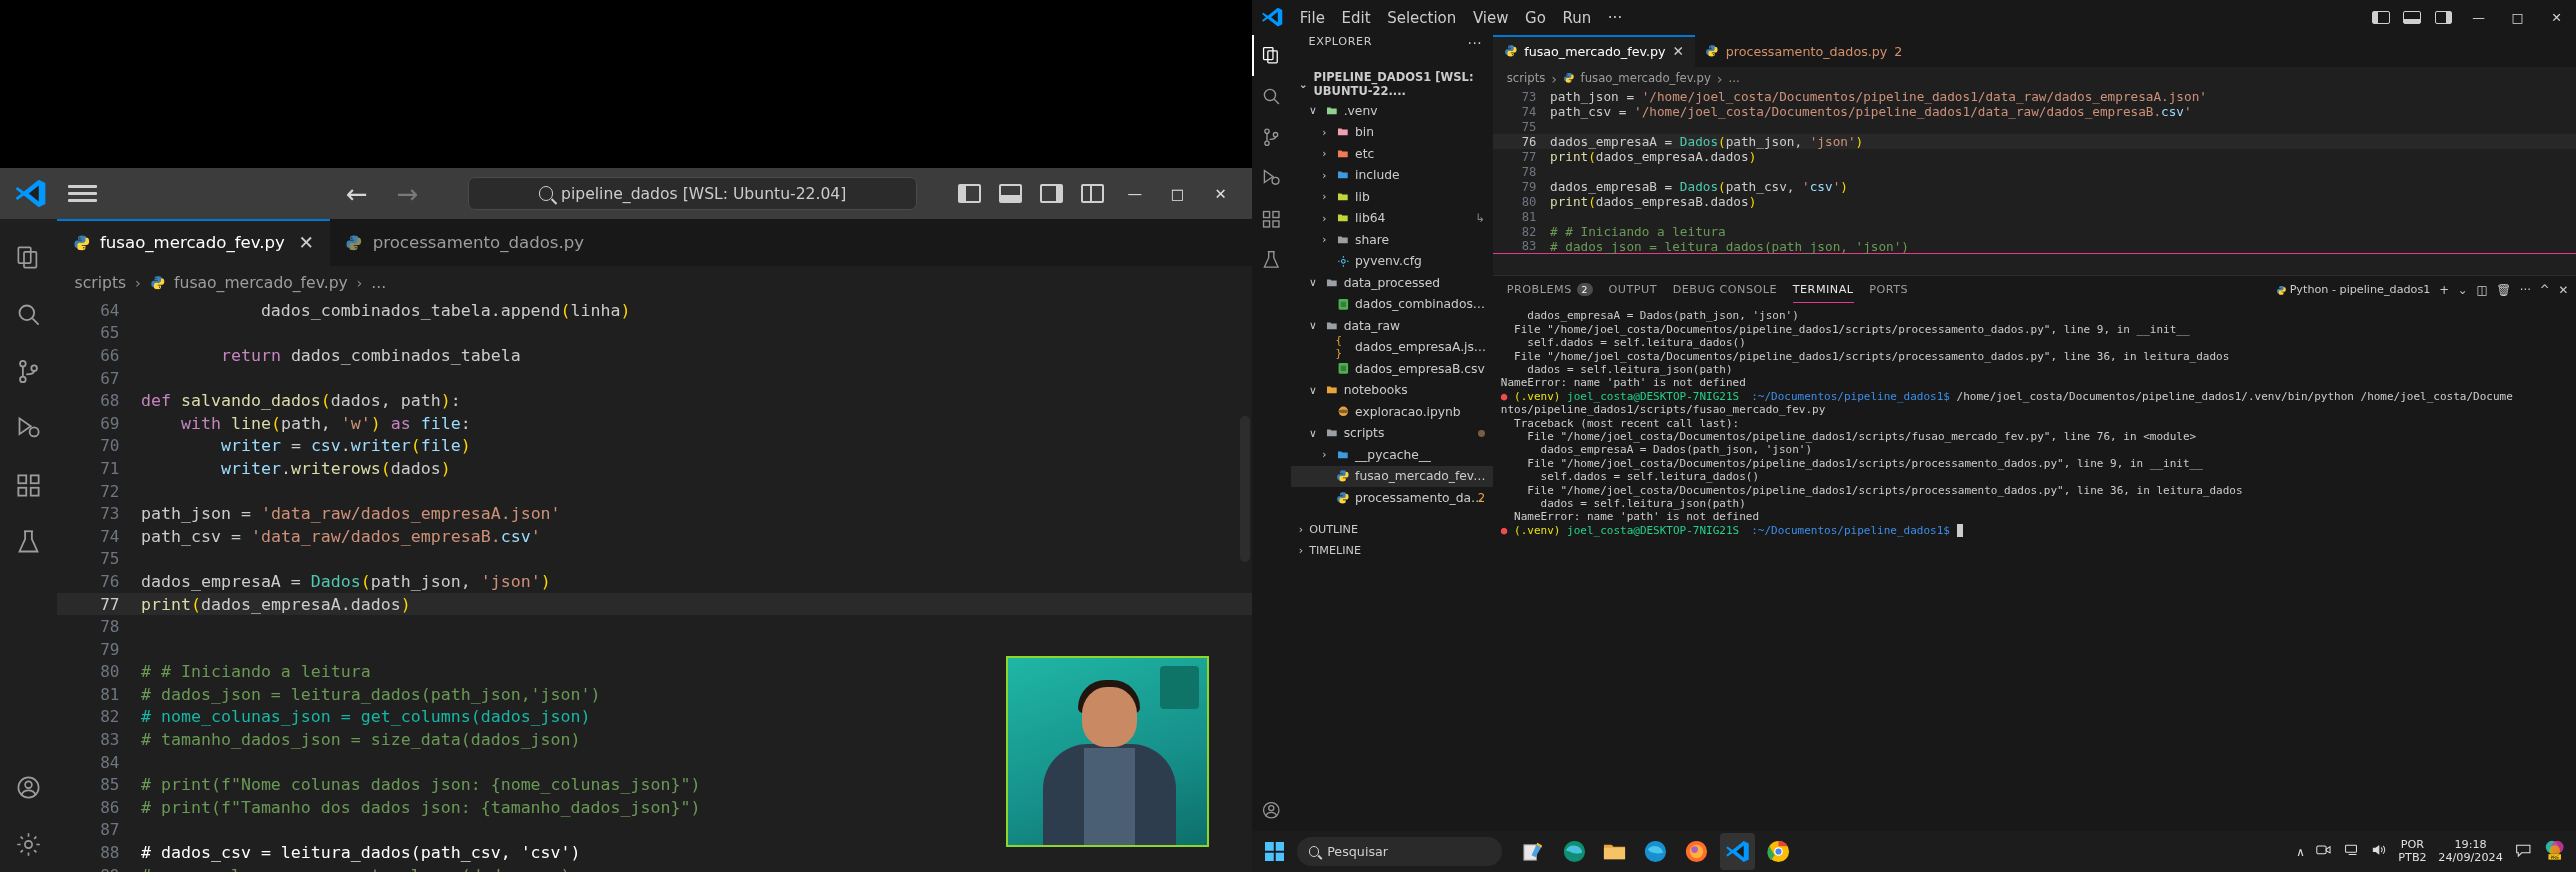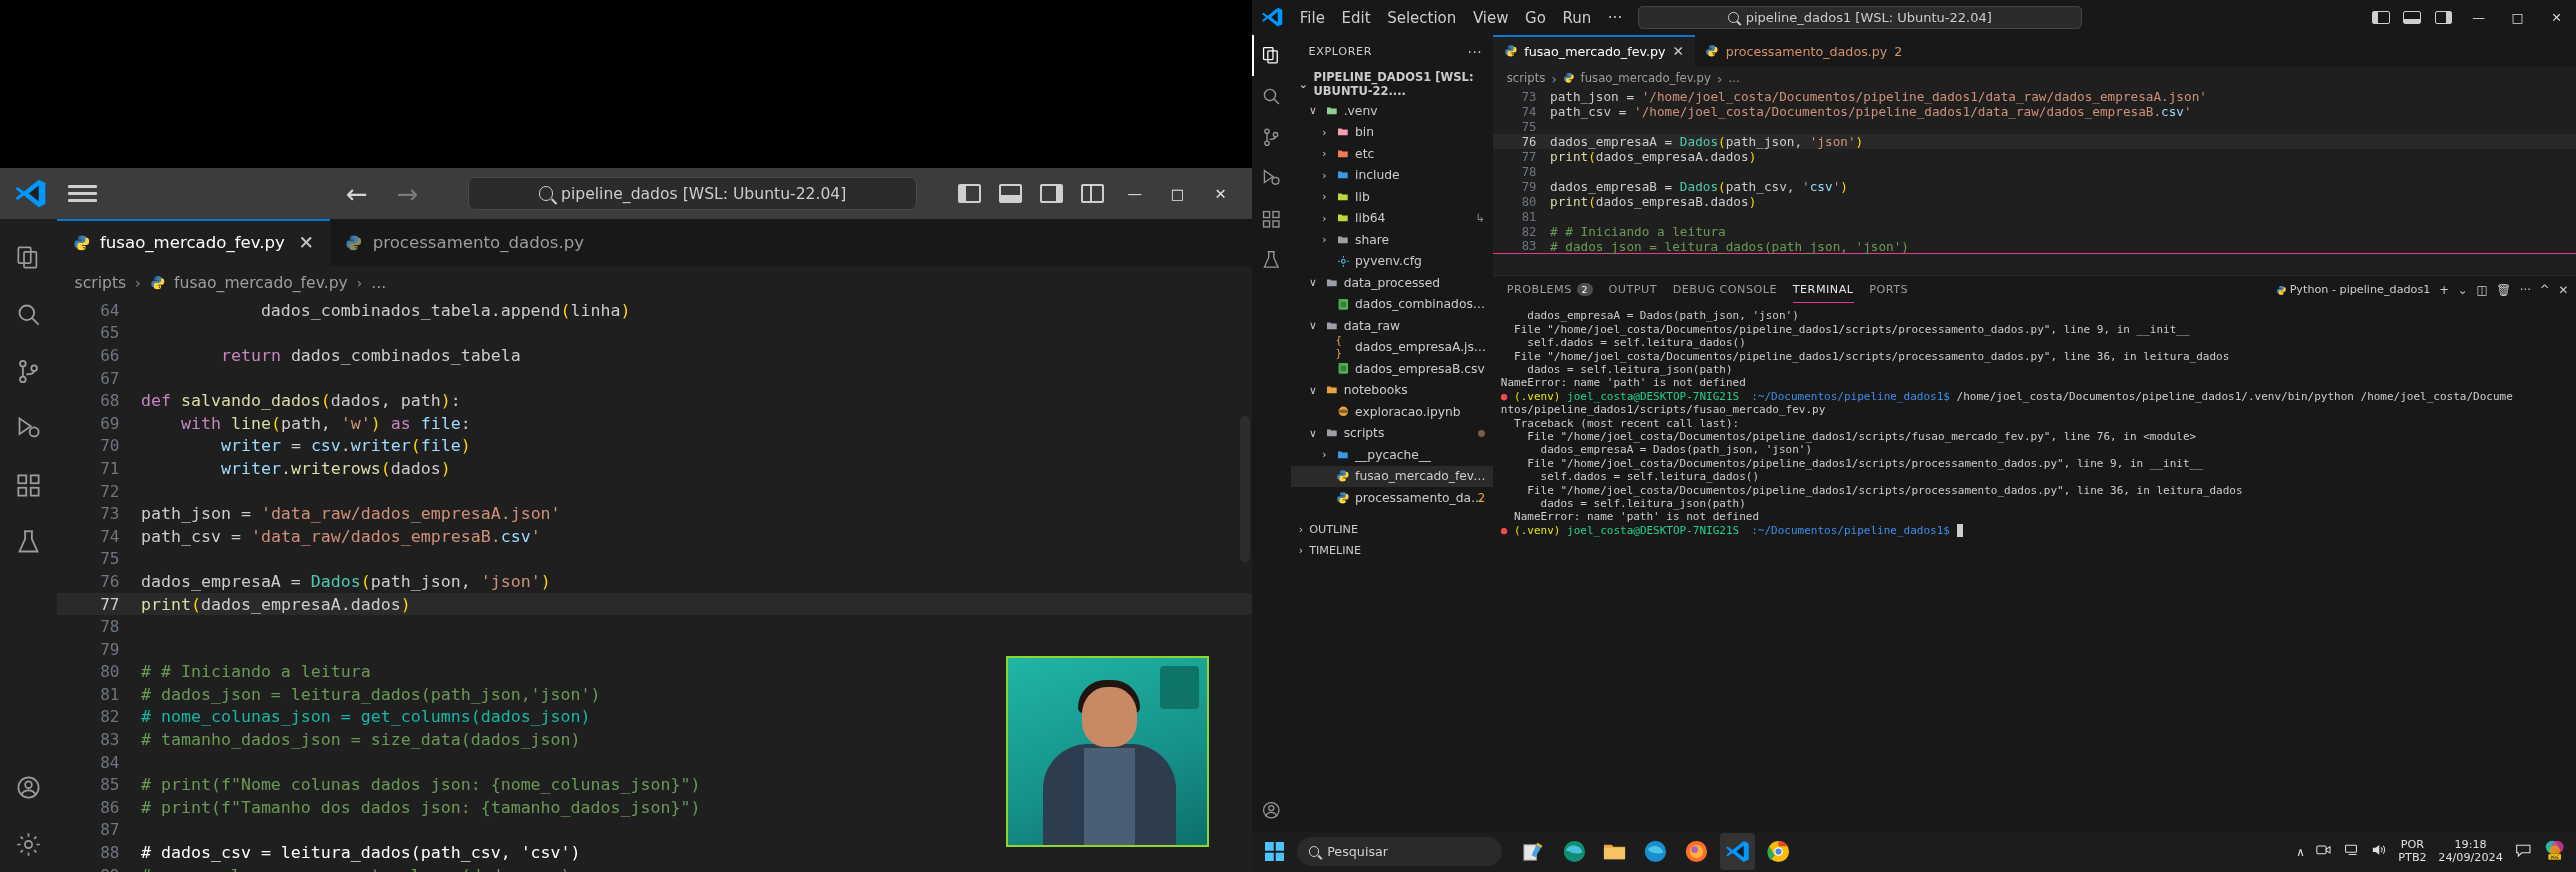--- a/index.html
+++ b/index.html
@@ -107,21 +107,21 @@
 
   .r-body { display:flex; height: 837px; }
   .r-activity { width: 39px; background:#181818; display:flex; flex-direction:column; align-items:center; flex:none;}
   .r-act { width: 39px; height: 41px; display:flex; align-items:center; justify-content:center; opacity:.7; cursor:pointer; position:relative;}
   .r-act.active { opacity:1; }
   .r-act.active::before { content:""; position:absolute; left:0; top:0; bottom:0; width:2px; background:#fff;}
   .r-act svg { width: 20.5px; height: 20.5px;}
   .r-act.spacer { margin-top:auto;}
 
   .r-explorer { width: 202px; background:#181818; flex:none; overflow:hidden; }
-  .exp-head { height: 33px; display:flex; align-items:center; justify-content:space-between;
+  .exp-head { height: 33px; display:flex; justify-content:space-between;
      padding: 0 10.7px 0 17.6px; font-size: 11.2px; color:#cccccc; letter-spacing:0.6px;}
   .exp-dots { color:#cccccc; font-size: 13.7px; cursor:pointer;}
   .exp-root { display:flex; align-items:center; gap:3.9px; padding: 2px 0 2px 5.9px; font-size: 11.5px;
      font-weight: bold; color:#cccccc; cursor:pointer;}
   .tree-row { display:flex; align-items:center; gap:4.9px; font-size: 12.3px; color:#cccccc;
      height: 21.5px; cursor:pointer; padding-right: 5.9px; position:relative;}
   .tree-row.sel { background:#2a2a2a; }
   .tw { width: 12.7px; text-align:center; color:#cccccc; font-size: 10.7px; flex:none;}
   .ficon { width: 14.6px; height: 14.6px; flex:none; display:flex; align-items:center; justify-content:center; font-size: 11.7px;}
   .tl { white-space:nowrap; overflow:hidden; text-overflow:ellipsis;}
@@ -362,24 +362,20 @@
       </svg>
       <div class="r-menu">
         <span>File</span>
         <span>Edit</span>
         <span>Selection</span>
         <span>View</span>
         <span>Go</span>
         <span>Run</span>
         <span>···</span>
       </div>
-      <div class="r-searchbar">
-        <span class="r-mag"></span>
-        <span>pipeline_dados1 [WSL: Ubuntu-22.04]</span>
-      </div>
       <div class="r-win-right">
         <div class="r-lay l"></div>
         <div class="r-lay b"></div>
         <div class="r-lay r"></div>
         <div class="r-wbtn">—</div>
         <div class="r-wbtn">□</div>
         <div class="r-wbtn close">✕</div>
       </div>
     </div>
 

